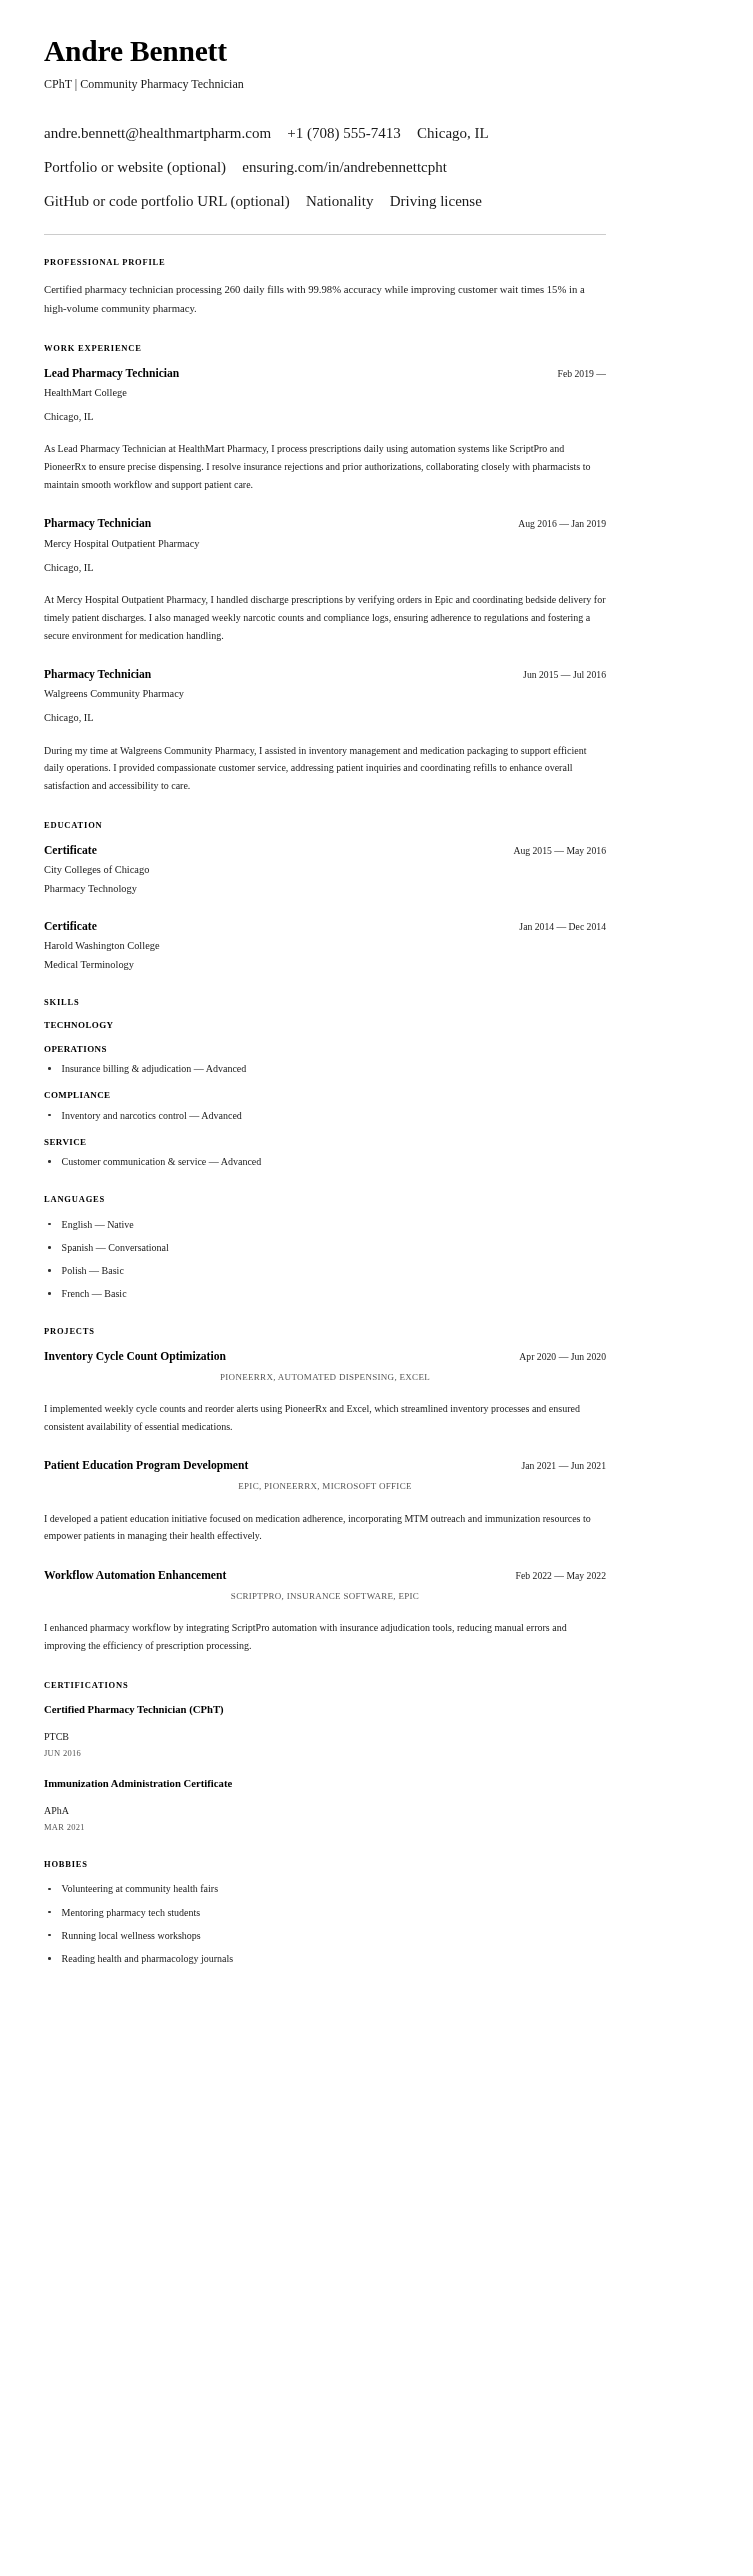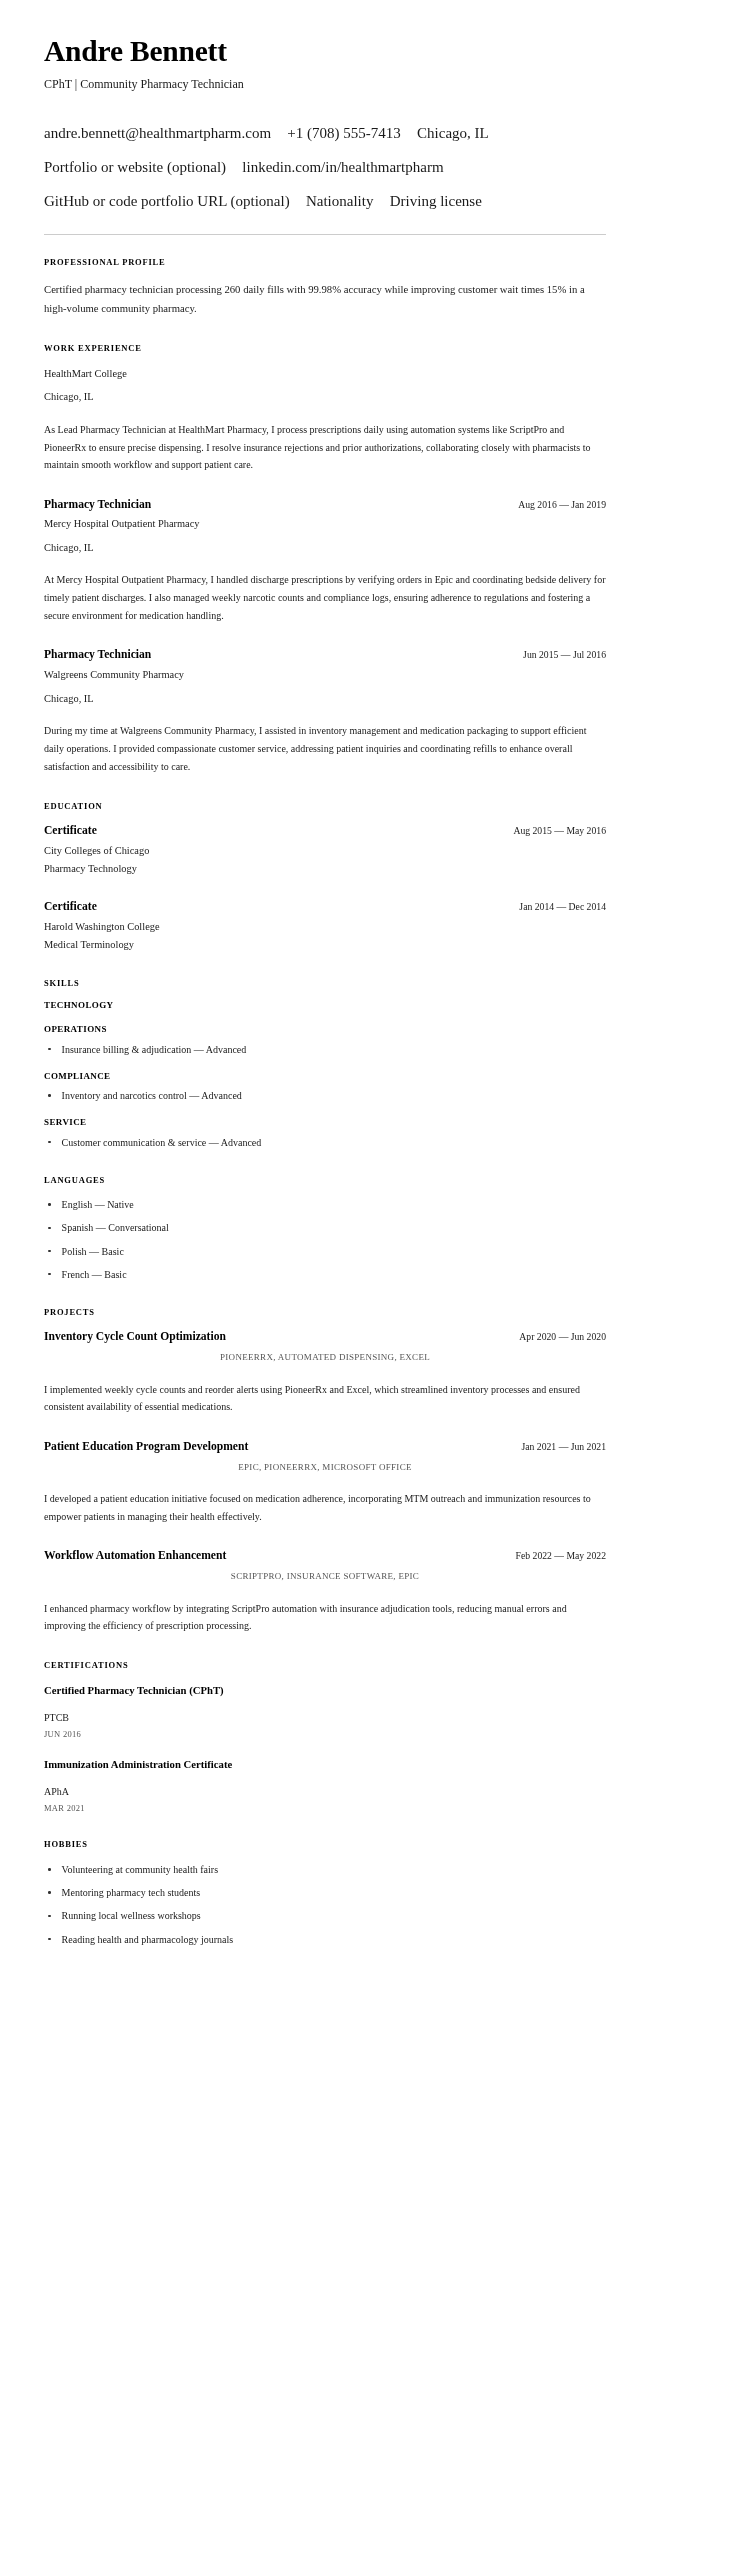--- a/index.html
+++ b/index.html
@@ -210,40 +210,44 @@
     <h1 class="name">Andre Bennett</h1>
     <p class="headline">CPhT | Community Pharmacy Technician</p>
 
     <div class="contact-row" id="contact1">
         <span class="contact-item">andre.bennett@healthmartpharm.com</span>
         <span class="contact-item">+1 (708) 555-7413</span>
         <span class="contact-item">Chicago, IL</span>
       </div>
     <div class="contact-row" id="contact2">
         <span class="contact-item">Portfolio or website (optional)</span>
-        <span class="contact-item">linkedin.com/in/healthmartpharm</span>
+        <span class="contact-item">ensuring.com/in/andrebennettcpht</span>
       </div>
     <div class="contact-row" id="contact3">
         <span class="contact-item">GitHub or code portfolio URL (optional)</span>
         <span class="contact-item">Nationality</span>
         <span class="contact-item">Driving license</span>
       </div>
   </header>
 
   <hr class="divider">
 
   <section class="section">
     <h2 class="section-title">Professional Profile</h2>
     <p class="summary">Certified pharmacy technician processing 260 daily fills with 99.98% accuracy while improving customer wait times 15% in a high-volume community pharmacy.</p>
   </section>
 
   <section class="section">
     <h2 class="section-title">Work Experience</h2>
     <div id="work-list">
         <div class="entry">
+          <div class="entry-head">
+            <h3 class="entry-title">Lead Pharmacy Technician</h3>
+            <span class="entry-date">Feb 2019 —</span>
+          </div>
           <p class="entry-org">HealthMart College</p>
           <p class="entry-loc">Chicago, IL</p>
           <p class="entry-desc">As Lead Pharmacy Technician at HealthMart Pharmacy, I process prescriptions daily using automation systems like ScriptPro and PioneerRx to ensure precise dispensing. I resolve insurance rejections and prior authorizations, collaborating closely with pharmacists to maintain smooth workflow and support patient care.</p>
         </div>
         <div class="entry">
           <div class="entry-head">
             <h3 class="entry-title">Pharmacy Technician</h3>
             <span class="entry-date">Aug 2016 — Jan 2019</span>
           </div>
           <p class="entry-org">Mercy Hospital Outpatient Pharmacy</p>

